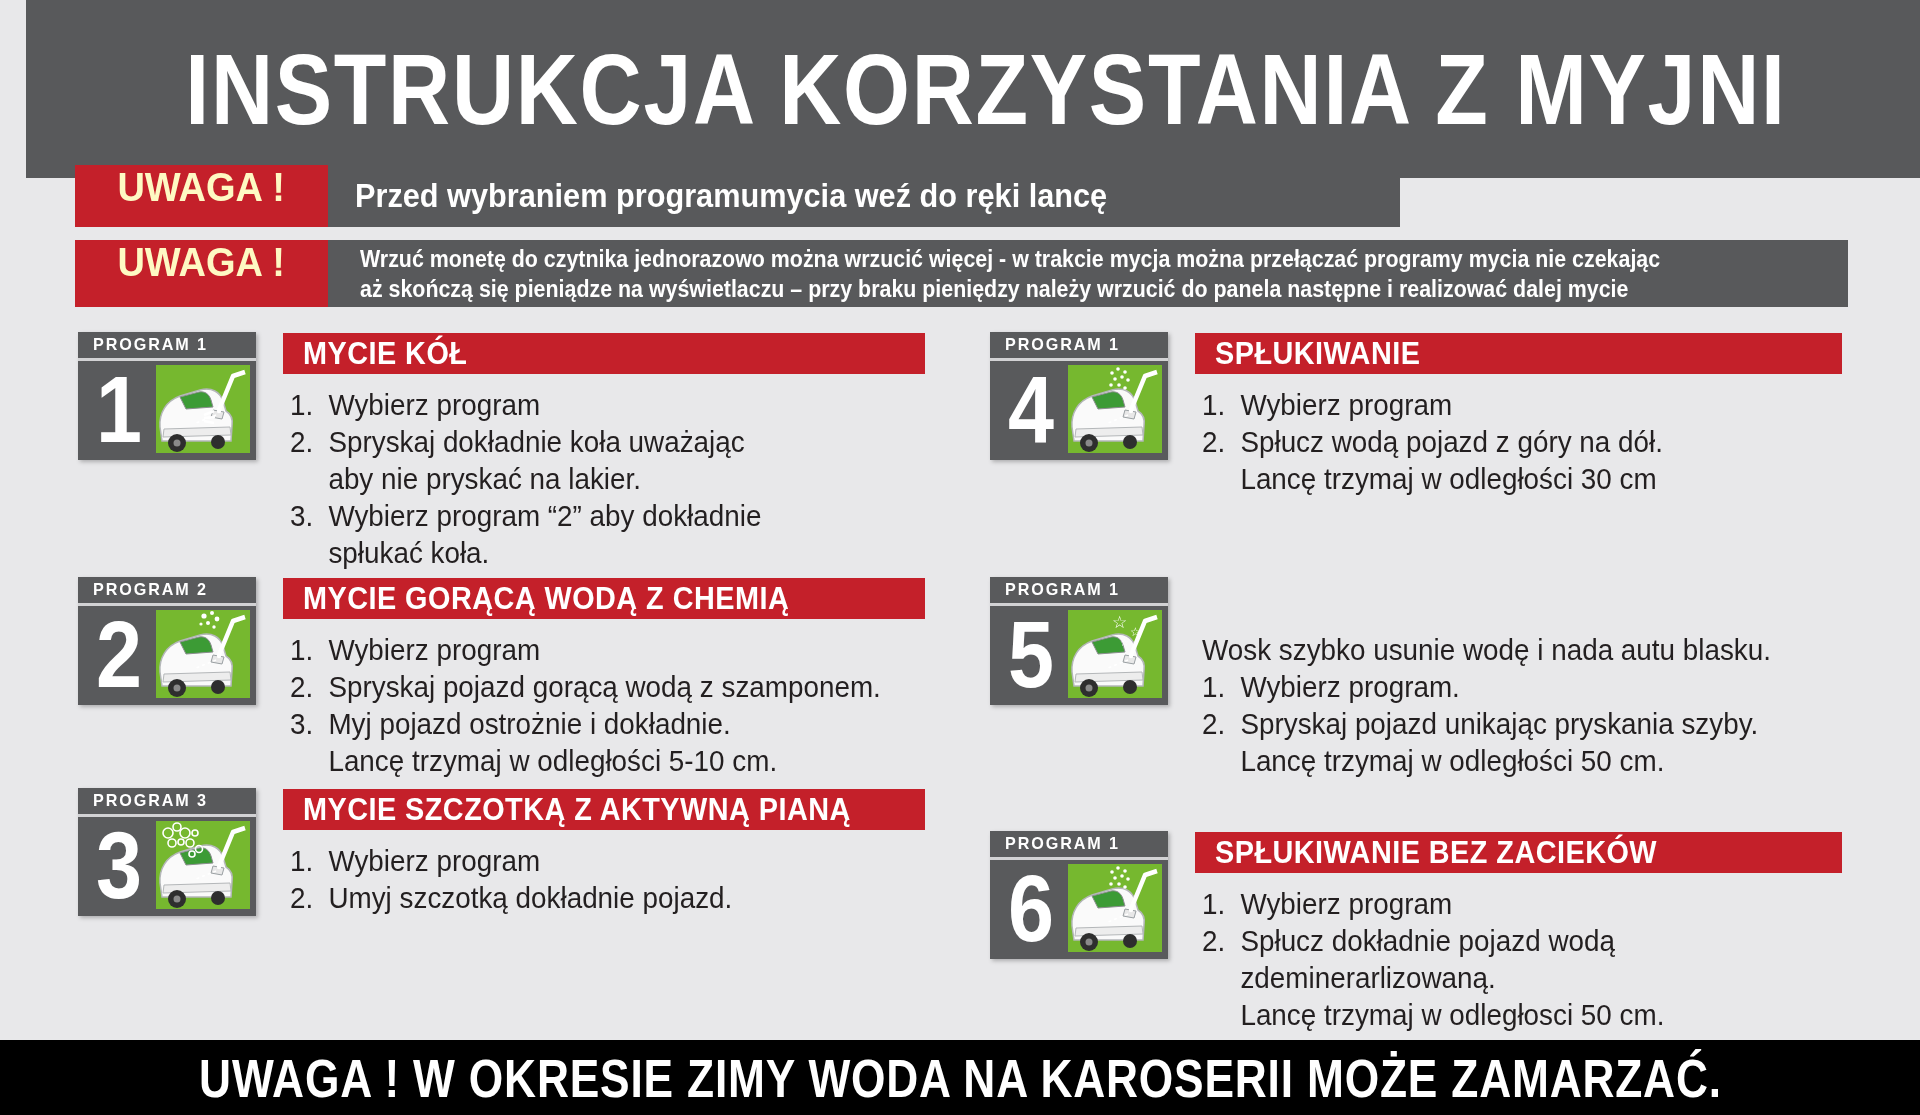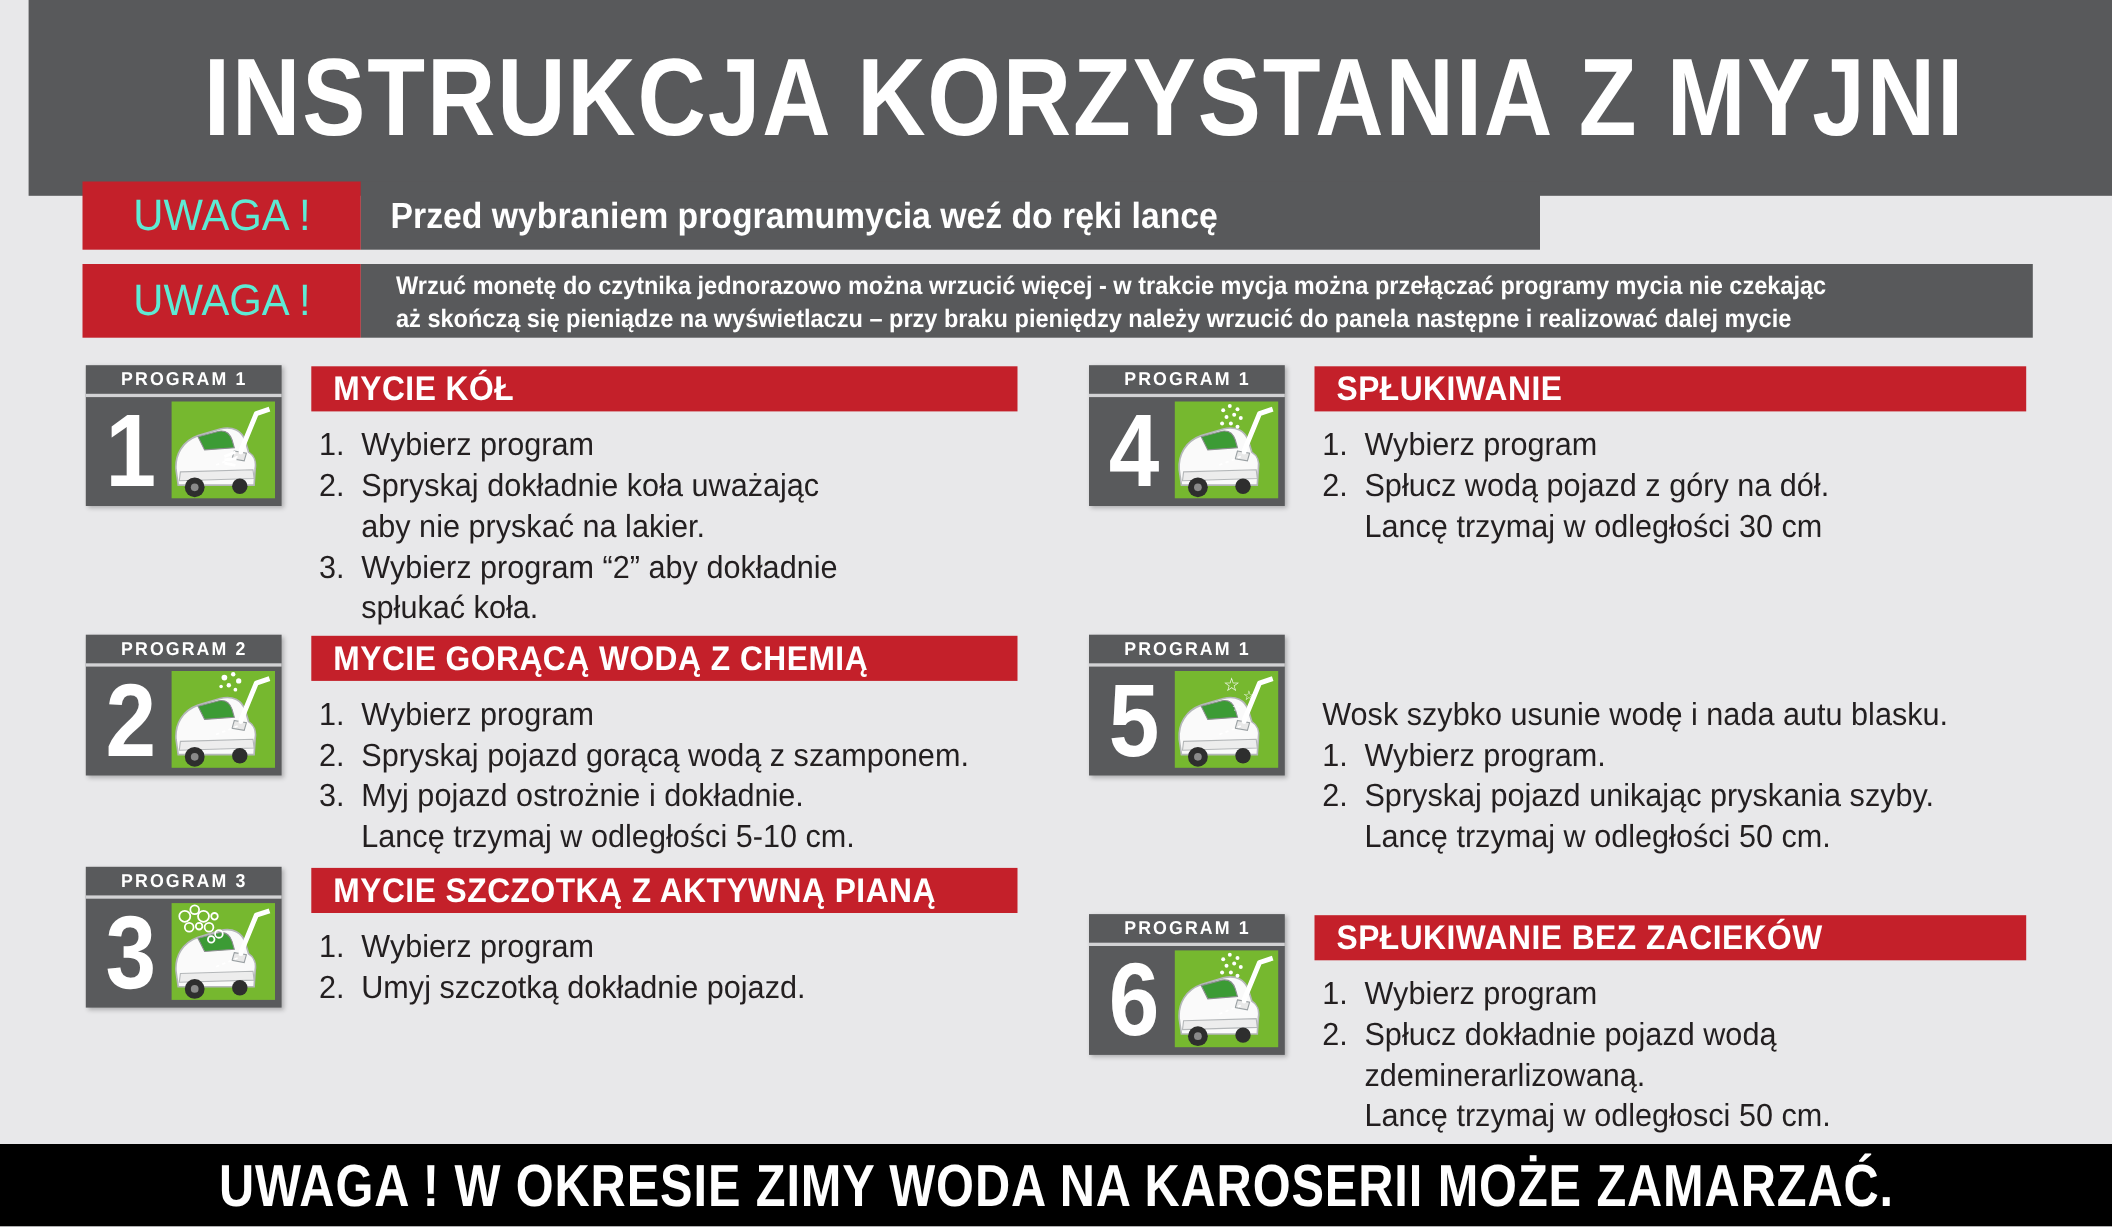--- a/index.html
+++ b/index.html
@@ -13,22 +13,22 @@
     position:absolute;left:0;top:0;width:1920px;height:178px;
     background:#58595b;display:flex;align-items:center;justify-content:center;margin-left:26px;
   }
   .header .title{
     color:#fff;font-weight:bold;font-size:100px;letter-spacing:2px;
     white-space:nowrap;transform:scaleX(0.86);line-height:1;
   }
   
   .notice{position:absolute;left:75px;display:flex;}
   .notice-label{
-    width:253px;flex:none;background:#c4202a;color:#5eead4;font-weight:normal;
-    display:flex;align-items:center;justify-content:center;
+    width:253px;flex:none;background:#c4202a;color:#fef9c3;font-weight:bold;
+    display:flex;justify-content:center;
   }
   .notice-label span{white-space:nowrap;transform:scaleX(0.95);}
   .notice-bar{
     background:#58595b;color:#ffffff;font-weight:bold;box-sizing:border-box;
     display:flex;flex-direction:column;justify-content:center;padding-left:27px;
   }
   .notice-line{white-space:nowrap;transform:scaleX(0.93);transform-origin:left center;}
   #notice1{top:165px;height:62px;}
   #notice1 .notice-label{font-size:40px;}
   #notice1 .notice-bar{width:1072px;font-size:33px;}
@@ -42,21 +42,21 @@
   .pos-2{left:78px;top:788px;}
   .pos-3{left:990px;top:332px;width:852px;}
   .pos-4{left:990px;top:577px;width:852px;}
   .pos-5{left:990px;top:831px;width:852px;}
   .badge{
     position:absolute;left:0;top:0;width:178px;height:128px;
     background:#595a5c;box-shadow:2px 2px 4px rgba(0,0,0,0.25);
   }
   .badge-head{
     height:26px;border-bottom:3px solid #d2d2d4;
-    display:flex;align-items:center;justify-content:center;
+    display:flex;align-items:center;justify-content:flex-start;padding-left:12px;
   }
   .badge-label{
     color:#fff;font-weight:bold;font-size:17px;letter-spacing:2px;
     white-space:nowrap;transform:scaleX(0.95);
   }
   .badge-body{position:relative;height:99px;}
   .badge-number{
     position:absolute;left:2px;top:0;width:78px;text-align:center;
     color:#fff;font-weight:bold;font-size:94px;line-height:97px;transform:scaleX(0.88);
   }

